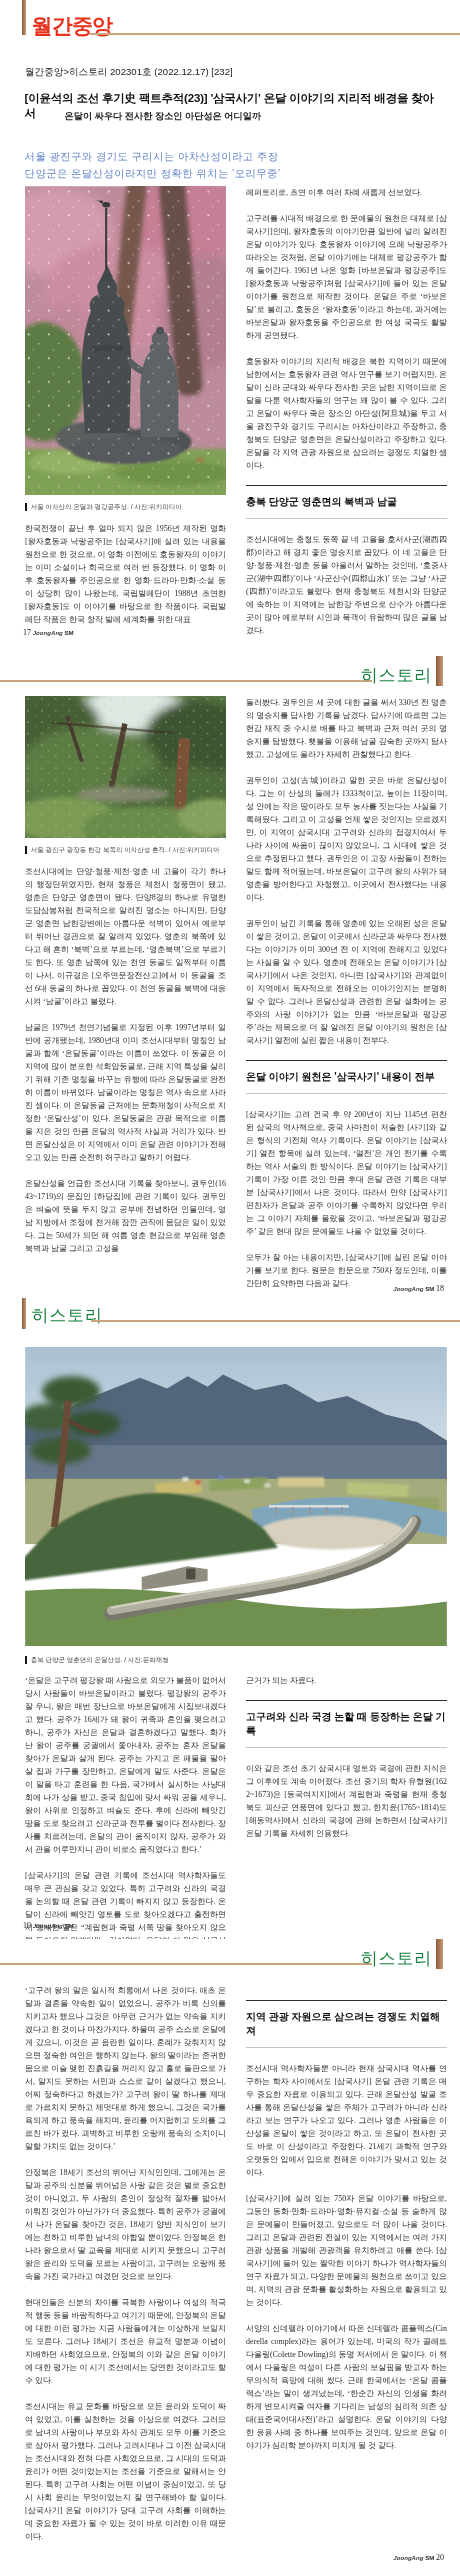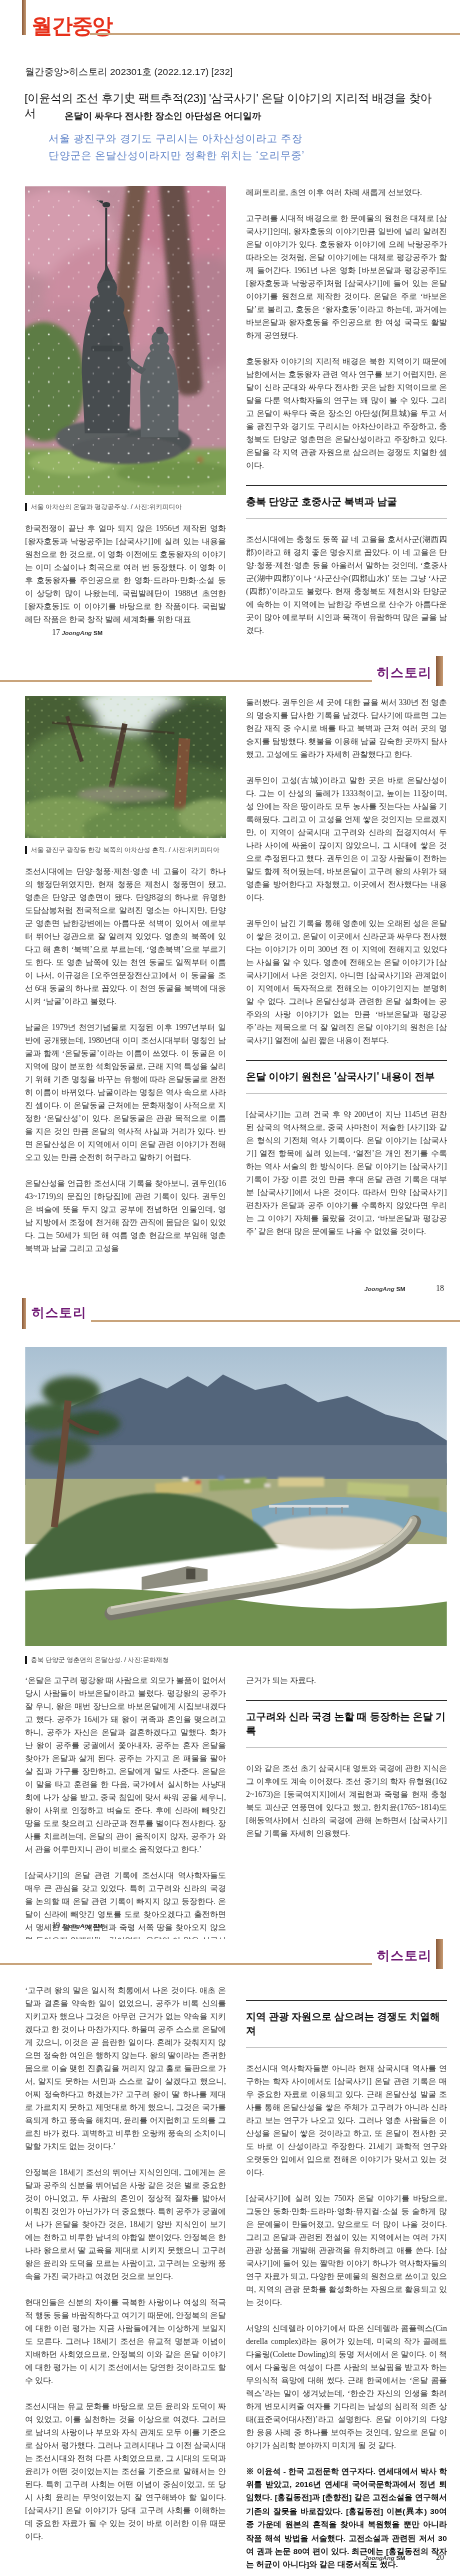--- a/index.html
+++ b/index.html
@@ -4,62 +4,62 @@
 <style>
   html,body{margin:0;padding:0;background:#ffffff;}
   #doc{position:relative;width:461px;height:2576px;background:#fff;overflow:hidden;
        font-family:"Liberation Sans",sans-serif;color:#222;}
   .page{position:absolute;left:0;width:461px;overflow:hidden;}
 
   
   .v-bar{position:absolute;background:linear-gradient(90deg,#8a5a3a,#c69a72);}
   .h-line{position:absolute;height:1.5px;background:#c9a47c;}
   .logo{position:absolute;font-weight:800;font-size:21px;letter-spacing:-0.8px;color:#e7311b;}
-  .sec-label{position:absolute;font-weight:700;font-size:13px;color:#701a75;letter-spacing:0.8px;}
+  .sec-label{position:absolute;font-weight:400;font-size:17px;color:#15803d;letter-spacing:0.8px;}
 
   .breadcrumb{position:absolute;left:25px;font-size:9.6px;color:#222;}
-  .title{position:absolute;left:24.6px;width:415px;font-size:11.5px;font-weight:400;color:#101010;letter-spacing:-0.2px;}
+  .title{position:absolute;left:24.6px;width:415px;font-size:11.5px;font-weight:700;color:#101010;letter-spacing:-0.2px;}
   .subtitle{position:absolute;left:24.6px;font-size:9.2px;font-weight:700;color:#1c1c1c;}
   .deck{position:absolute;left:24.6px;font-size:10.4px;line-height:17px;color:#5f83c8;letter-spacing:0.4px;}
 
   .cols{position:absolute;left:25px;width:422px;display:flex;gap:20px;}
   .col{width:201px;flex:none;}
 
   .bodytext p{font-family:"Liberation Serif",serif;font-size:8px;line-height:13px;
       color:#2b2b2b;text-align:justify;word-break:break-all;margin:0 0 13px 0;}
   p.bio{font-family:"Liberation Sans",sans-serif;font-weight:700;font-size:8px;line-height:13.4px;color:#111;}
 
   .sec-h{border-top:1.9px solid #2d2d2d;border-bottom:0.8px solid #c5c5c5;
       padding:9.2px 0 8.4px 0;margin:3.1px 0 14px 0;font-weight:800;font-size:10px;color:#101010;}
 
   .caption{display:flex;gap:3.8px;align-items:flex-start;margin:5.4px 0 10.7px 0;
       font-size:6.5px;color:#3e3e3e;line-height:8.4px;}
   .cap-bar{width:1.9px;height:7.7px;background:#151515;flex:none;margin-top:0;}
 
   .photo{display:block;overflow:hidden;}
 
   .pgfoot{position:absolute;font-size:6.1px;color:#3a3a3a;white-space:nowrap;}
-  .pgfoot .num{font-family:"Liberation Serif",serif;font-size:8px;color:#222;margin-left:29px;}
+  .pgfoot .num{font-family:"Liberation Serif",serif;font-size:8px;color:#222;}
   .pgfoot .ja{font-style:italic;font-weight:700;color:#3d3d3d;}
   .pgfoot .sm{font-weight:800;color:#2a2a2a;}
 </style>
 </head>
 <body>
 
 <div id="doc">
 
   <section class="page" style="top:0;height:656px;">
     <div class="v-bar" style="left:22px;top:0;width:3.8px;height:35px;"></div>
     <div class="logo" style="left:31.5px;top:12.3px;">월간중앙</div>
     <div class="h-line" style="left:90px;top:33px;width:371px;"></div>
 
     <div class="breadcrumb" style="top:66px;">월간중앙&gt;히스토리 202301호 (2022.12.17) [232]</div>
     <div class="title" style="top:91px;">[이윤석의 조선 후기史 팩트추적(23)] '삼국사기' 온달 이야기의 지리적 배경을 찾아서</div>
     <div class="subtitle" style="top:110px;padding-left:40px;">온달이 싸우다 전사한 장소인 아단성은 어디일까</div>
-    <div class="deck" style="top:130px;margin-left:24px;">
+    <div class="deck" style="top:148px;">
       <div>서울 광진구와 경기도 구리시는 아차산성이라고 주장</div>
       <div>단양군은 온달산성이라지만 정확한 위치는 ‘오리무중’</div>
     </div>
 
     <div class="cols" style="top:186px;">
       <div class="col bodytext">
 
         <span class="photo">
         <svg width="201" height="309" viewBox="0 0 262 402" aria-hidden="true">
           <defs>
@@ -121,21 +121,21 @@
           <span class="cap-bar"></span>
           <span>서울 아차산의 온달과 평강공주상. / 사진:위키피디아</span>
         </div>
         <p>한국전쟁이 끝난 후 얼마 되지 않은 1956년 제작된 영화 [왕자호동과 낙랑공주]는 [삼국사기]에 실려 있는 내용을 원천으로 한 것으로, 이 영화 이전에도 호동왕자의 이야기는 이미 소설이나 희곡으로 여러 번 등장했다. 이 영화 이후 호동왕자를 주인공으로 한 영화·드라마·만화·소설 등이 상당히 많이 나왔는데, 국립발레단이 1988년 초연한 [왕자호동]도 이 이야기를 바탕으로 한 작품이다. 국립발레단 작품은 한국 창작 발레 세계화를 위한 대표</p>
       </div>
 
       <div class="col bodytext">
         <p>레퍼토리로, 초연 이후 여러 차례 새롭게 선보였다.</p>
         <p>고구려를 시대적 배경으로 한 문예물의 원천은 대체로 [삼국사기]인데, 왕자호동의 이야기만큼 일반에 널리 알려진 온달 이야기가 있다. 호동왕자 이야기에 으레 낙랑공주가 따라오는 것처럼, 온달 이야기에는 대체로 평강공주가 함께 들어간다. 1961년 나온 영화 [바보온달과 평강공주]도 [왕자호동과 낙랑공주]처럼 [삼국사기]에 들어 있는 온달 이야기를 원천으로 제작한 것이다. 온달은 주로 ‘바보온달’로 불리고, 호동은 ‘왕자호동’이라고 하는데, 과거에는 바보온달과 왕자호동을 주인공으로 한 여성 국극도 활발하게 공연됐다.</p>
         <p>호동왕자 이야기의 지리적 배경은 북한 지역이기 때문에 남한에서는 호동왕자 관련 역사 연구를 보기 어렵지만, 온달이 신라 군대와 싸우다 전사한 곳은 남한 지역이므로 온달을 다룬 역사학자들의 연구는 꽤 많이 볼 수 있다. 그리고 온달이 싸우다 죽은 장소인 아단성(阿旦城)을 두고 서울 광진구와 경기도 구리시는 아차산이라고 주장하고, 충청북도 단양군 영춘면은 온달산성이라고 주장하고 있다. 온달을 각 지역 관광 자원으로 삼으려는 경쟁도 치열한 셈이다.</p>
-        <div class="sec-h">충북 단양군 호중사군 북벽과 남굴</div>
+        <div class="sec-h">충북 단양군 영춘면의 북벽과 남굴</div>
         <p>조선시대에는 충청도 동쪽 끝 네 고을을 호서사군(湖西四郡)이라고 해 경치 좋은 명승지로 꼽았다. 이 네 고을은 단양·청풍·제천·영춘 등을 아울러서 말하는 것인데, ‘호중사군(湖中四郡)’이나 ‘사군산수(四郡山水)’ 또는 그냥 ‘사군(四郡)’이라고도 불렀다. 현재 충청북도 제천시와 단양군에 속하는 이 지역에는 남한강 주변으로 산수가 아름다운 곳이 많아 예로부터 시인과 묵객이 유람하며 많은 글을 남겼다.</p>
       </div>
     </div>
 
     <div class="pgfoot" style="left:23px;top:628px;">
       <span class="num">17</span>
       <span class="ja">JoongAng</span>
       <span class="sm">SM</span>
     </div>
   </section>
@@ -189,20 +189,21 @@
         <p>조선시대에는 단양·청풍·제천·영춘 네 고을이 각기 하나의 행정단위였지만, 현재 청풍은 제천시 청풍면이 됐고, 영춘은 단양군 영춘면이 됐다. 단양8경의 하나로 유명한 도담삼봉처럼 전국적으로 알려진 명소는 아니지만, 단양군 영춘면 남한강변에는 아름다운 석벽이 있어서 예로부터 뛰어난 경관으로 잘 알려져 있었다. 영춘의 북쪽에 있다고 해 흔히 ‘북벽’으로 부르는데, ‘영춘북벽’으로 부르기도 한다. 또 영춘 남쪽에 있는 천연 동굴도 일찍부터 이름이 나서, 이규경은 [오주연문장전산고]에서 이 동굴을 조선 6대 동굴의 하나로 꼽았다. 이 천연 동굴을 북벽에 대응시켜 ‘남굴’이라고 불렀다.</p>
         <p>남굴은 1979년 천연기념물로 지정된 이후 1997년부터 일반에 공개됐는데, 1980년대 이미 조선시대부터 명칭인 남굴과 함께 ‘온달동굴’이라는 이름이 쓰였다. 이 동굴은 이 지역에 많이 분포한 석회암동굴로, 근래 지역 특성을 살리기 위해 기존 명칭을 바꾸는 유행에 따라 온달동굴로 완전히 이름이 바뀌었다. 남굴이라는 명칭은 역사 속으로 사라진 셈이다. 이 온달동굴 근처에는 문화재청이 사적으로 지정한 ‘온달산성’이 있다. 온달동굴은 관광 목적으로 이름을 지은 것인 만큼 온달의 역사적 사실과 거리가 있다. 반면 온달산성은 이 지역에서 이미 온달 관련 이야기가 전해오고 있는 만큼 순전히 허구라고 말하기 어렵다.</p>
         <p>온달산성을 언급한 조선시대 기록을 찾아보니, 권두인(1643~1719)의 문집인 [하당집]에 관련 기록이 있다. 권두인은 벼슬에 뜻을 두지 않고 공부에 전념하던 인물인데, 영남 지방에서 조정에 천거해 잠깐 관직에 몸담은 일이 있었다. 그는 50세가 되던 해 여름 영춘 현감으로 부임해 영춘 북벽과 남굴 그리고 고성을</p>
       </div>
       <div class="col bodytext">
         <p>둘러봤다. 권두인은 세 곳에 대한 글을 써서 330년 전 영춘의 명승지를 답사한 기록을 남겼다. 답사기에 따르면 그는 현감 재직 중 수시로 배를 타고 북벽과 근처 여러 곳의 명승지를 탐방했다. 횃불을 이용해 남굴 깊숙한 곳까지 탐사했고, 고성에도 올라가 자세히 관찰했다고 한다.</p>
         <p>권두인이 고성(古城)이라고 말한 곳은 바로 온달산성이다. 그는 이 산성의 둘레가 1333척이고, 높이는 11장이며, 성 안에는 작은 땅이라도 모두 농사를 짓는다는 사실을 기록해뒀다. 그리고 이 고성을 언제 쌓은 것인지는 모르겠지만, 이 지역이 삼국시대 고구려와 신라의 접경지여서 두 나라 사이에 싸움이 끊이지 않았으니, 그 시대에 쌓은 것으로 추정된다고 했다. 권두인은 이 고장 사람들이 전하는 말도 함께 적어뒀는데, 바보온달이 고구려 왕의 사위가 돼 영춘을 방어한다고 자청했고, 이곳에서 전사했다는 내용이다.</p>
         <p>권두인이 남긴 기록을 통해 영춘에 있는 오래된 성은 온달이 쌓은 것이고, 온달이 이곳에서 신라군과 싸우다 전사했다는 이야기가 이미 300년 전 이 지역에 전해지고 있었다는 사실을 알 수 있다. 영춘에 전해오는 온달 이야기가 [삼국사기]에서 나온 것인지, 아니면 [삼국사기]와 관계없이 이 지역에서 독자적으로 전해오는 이야기인지는 분명히 알 수 없다. 그러나 온달산성과 관련한 온달 설화에는 공주와의 사랑 이야기가 없는 만큼 ‘바보온달과 평강공주’라는 제목으로 더 잘 알려진 온달 이야기의 원천은 [삼국사기] 열전에 실린 짧은 내용이 전부다.</p>
         <div class="sec-h">온달 이야기 원천은 '삼국사기' 내용이 전부</div>
         <p>[삼국사기]는 고려 건국 후 약 200년이 지난 1145년 편찬된 삼국의 역사책으로, 중국 사마천이 저술한 [사기]와 같은 형식의 기전체 역사 기록이다. 온달 이야기는 [삼국사기] 열전 항목에 실려 있는데, ‘열전’은 개인 전기를 수록하는 역사 서술의 한 방식이다. 온달 이야기는 [삼국사기] 기록이 가장 이른 것인 만큼 후대 온달 관련 기록은 대부분 [삼국사기]에서 나온 것이다. 따라서 만약 [삼국사기] 편찬자가 온달과 공주 이야기를 수록하지 않았다면 우리는 그 이야기 자체를 몰랐을 것이고, ‘바보온달과 평강공주’ 같은 현대 많은 문예물도 나올 수 없었을 것이다.</p>
+        <p>모두가 잘 아는 내용이지만, [삼국사기]에 실린 온달 이야기를 보기로 한다. 원문은 한문으로 750자 정도인데, 이를 간단히 요약하면 다음과 같다.</p>
       </div>
     </div>
 
     <div class="pgfoot" style="right:17px;top:628px;">
       <span class="ja">JoongAng</span>
       <span class="sm">SM</span>
       <span class="num">18</span>
     </div>
   </section>
 
@@ -304,21 +305,20 @@
         <p>‘고구려 왕의 말은 일시적 희롱에서 나온 것이다. 애초 온달과 결혼을 약속한 일이 없었으니, 공주가 비록 신의를 지키고자 했으나 그것은 아무런 근거가 없는 약속을 지키겠다고 한 것이나 마찬가지다. 하물며 공주 스스로 온달에게 갔으니, 이것은 곧 음란한 일이다. 혼례가 갖춰지지 않으면 정숙한 여인은 행하지 않는다. 왕의 딸이라는 존귀한 몸으로 이슬 맺힌 진흙길을 꺼리지 않고 홀로 들판으로 가서, 알지도 못하는 서민과 스스로 같이 살겠다고 했으니, 어찌 정숙하다고 하겠는가? 고구려 왕이 딸 하나를 제대로 가르치지 못하고 제멋대로 하게 했으니, 그것은 국가를 욕되게 하고 풍속을 해치며, 윤리를 어지럽히고 도의를 그르친 바가 컸다. 괴벽하고 비루한 오랑캐 풍속의 소치이니 말할 가치도 없는 것이다.’</p>
         <p>안정복은 18세기 조선의 뛰어난 지식인인데, 그에게는 온달과 공주의 신분을 뛰어넘은 사랑 같은 것은 별로 중요한 것이 아니었고, 두 사람의 혼인이 정상적 절차를 밟아서 이뤄진 것인가 아닌가가 더 중요했다. 특히 공주가 궁궐에서 나가 온달을 찾아간 것은, 18세기 양반 지식인이 보기에는 천하고 비루한 남녀의 야합일 뿐이었다. 안정복은 한 나라 왕으로서 딸 교육을 제대로 시키지 못했으니 고구려 왕은 윤리와 도덕을 모르는 사람이고, 고구려는 오랑캐 풍속을 가진 국가라고 여겼던 것으로 보인다.</p>
         <p>현대인들은 신분의 차이를 극복한 사랑이나 여성의 적극적 행동 등을 바람직하다고 여기기 때문에, 안정복의 온달에 대한 이런 평가는 지금 사람들에게는 이상하게 보일지도 모른다. 그러나 18세기 조선은 유교적 명분과 이념이 지배하던 사회였으므로, 안정복의 이와 같은 온달 이야기에 대한 평가는 이 시기 조선에서는 당연한 것이라고도 할 수 있다.</p>
         <p>조선시대는 유교 문화를 바탕으로 모든 윤리와 도덕이 짜여 있었고, 이를 실천하는 것을 이상으로 여겼다. 그러므로 남녀의 사랑이나 부모와 자식 관계도 모두 이를 기준으로 삼아서 평가했다. 그러나 고려시대나 그 이전 삼국시대는 조선시대와 전혀 다른 사회였으므로, 그 시대의 도덕과 윤리가 어떤 것이었는지는 조선을 기준으로 말해서는 안 된다. 특히 고구려 사회는 어떤 이념이 중심이었고, 또 당시 사회 윤리는 무엇이었는지 잘 연구해봐야 할 일이다. [삼국사기] 온달 이야기가 당대 고구려 사회를 이해하는 데 중요한 자료가 될 수 있는 것이 바로 이러한 이유 때문이다.</p>
       </div>
       <div class="col bodytext">
         <div class="sec-h" style="margin-top:16px;">지역 관광 자원으로 삼으려는 경쟁도 치열해져</div>
         <p>조선시대 역사학자들뿐 아니라 현재 삼국시대 역사를 연구하는 학자 사이에서도 [삼국사기] 온달 관련 기록은 매우 중요한 자료로 이용되고 있다. 근래 온달산성 발굴 조사를 통해 온달산성을 쌓은 주체가 고구려가 아니라 신라라고 보는 연구가 나오고 있다. 그러나 영춘 사람들은 이 산성을 온달이 쌓은 것이라고 하고, 또 온달이 전사한 곳도 바로 이 산성이라고 주장한다. 21세기 과학적 연구와 오랫동안 입에서 입으로 전해온 이야기가 맞서고 있는 것이다.</p>
         <p>[삼국사기]에 실려 있는 750자 온달 이야기를 바탕으로, 그동안 동화·만화·드라마·영화·뮤지컬·소설 등 숱하게 많은 문예물이 만들어졌고, 앞으로도 더 많이 나올 것이다. 그리고 온달과 관련된 전설이 있는 지역에서는 여러 가지 관광 상품을 개발해 관광객을 유치하려고 애를 쓴다. [삼국사기]에 들어 있는 짤막한 이야기 하나가 역사학자들의 연구 자료가 되고, 다양한 문예물의 원천으로 쓰이고 있으며, 지역의 관광 문화를 활성화하는 자원으로 활용되고 있는 것이다.</p>
         <p>서양의 신데렐라 이야기에서 따온 신데렐라 콤플렉스(Cinderella complex)라는 용어가 있는데, 미국의 작가 콜레트 다울링(Colette Dowling)의 동명 저서에서 온 말이다. 이 책에서 다울링은 여성이 다른 사람의 보살핌을 받고자 하는 무의식적 욕망에 대해 썼다. 근래 한국에서는 ‘온달 콤플렉스’라는 말이 생겨났는데, ‘한순간 자신의 인생을 화려하게 변모시켜줄 여자를 기다리는 남성의 심리적 의존 상태(표준국어대사전)’라고 설명한다. 온달 이야기의 다양한 응용 사례 중 하나를 보여주는 것인데, 앞으로 온달 이야기가 심리학 분야까지 미치게 될 것 같다.</p>
-        <p class="bio">※ 이윤석 - 한국 고전문학 연구자다. 연세대에서 박사 학위를 받았고, 2016년 연세대 국어국문학과에서 정년 퇴임했다. [홍길동전]과 [춘향전] 같은 고전소설을 연구해서 기존의 잘못을 바로잡았다. [홍길동전] 이본(異本) 30여 종 가운데 원본의 흔적을 찾아내 복원했을 뿐만 아니라 작품 해석 방법을 서술했다. 고전소설과 관련된 저서 30여 권과 논문 80여 편이 있다. 최근에는 [홍길동전의 작자는 허균이 아니다]와 같은 대중서적도 썼다.</p>
       </div>
     </div>
 
     <div class="pgfoot" style="right:17px;top:614px;">
       <span class="ja">JoongAng</span>
       <span class="sm">SM</span>
       <span class="num">20</span>
     </div>
   </section>
 

